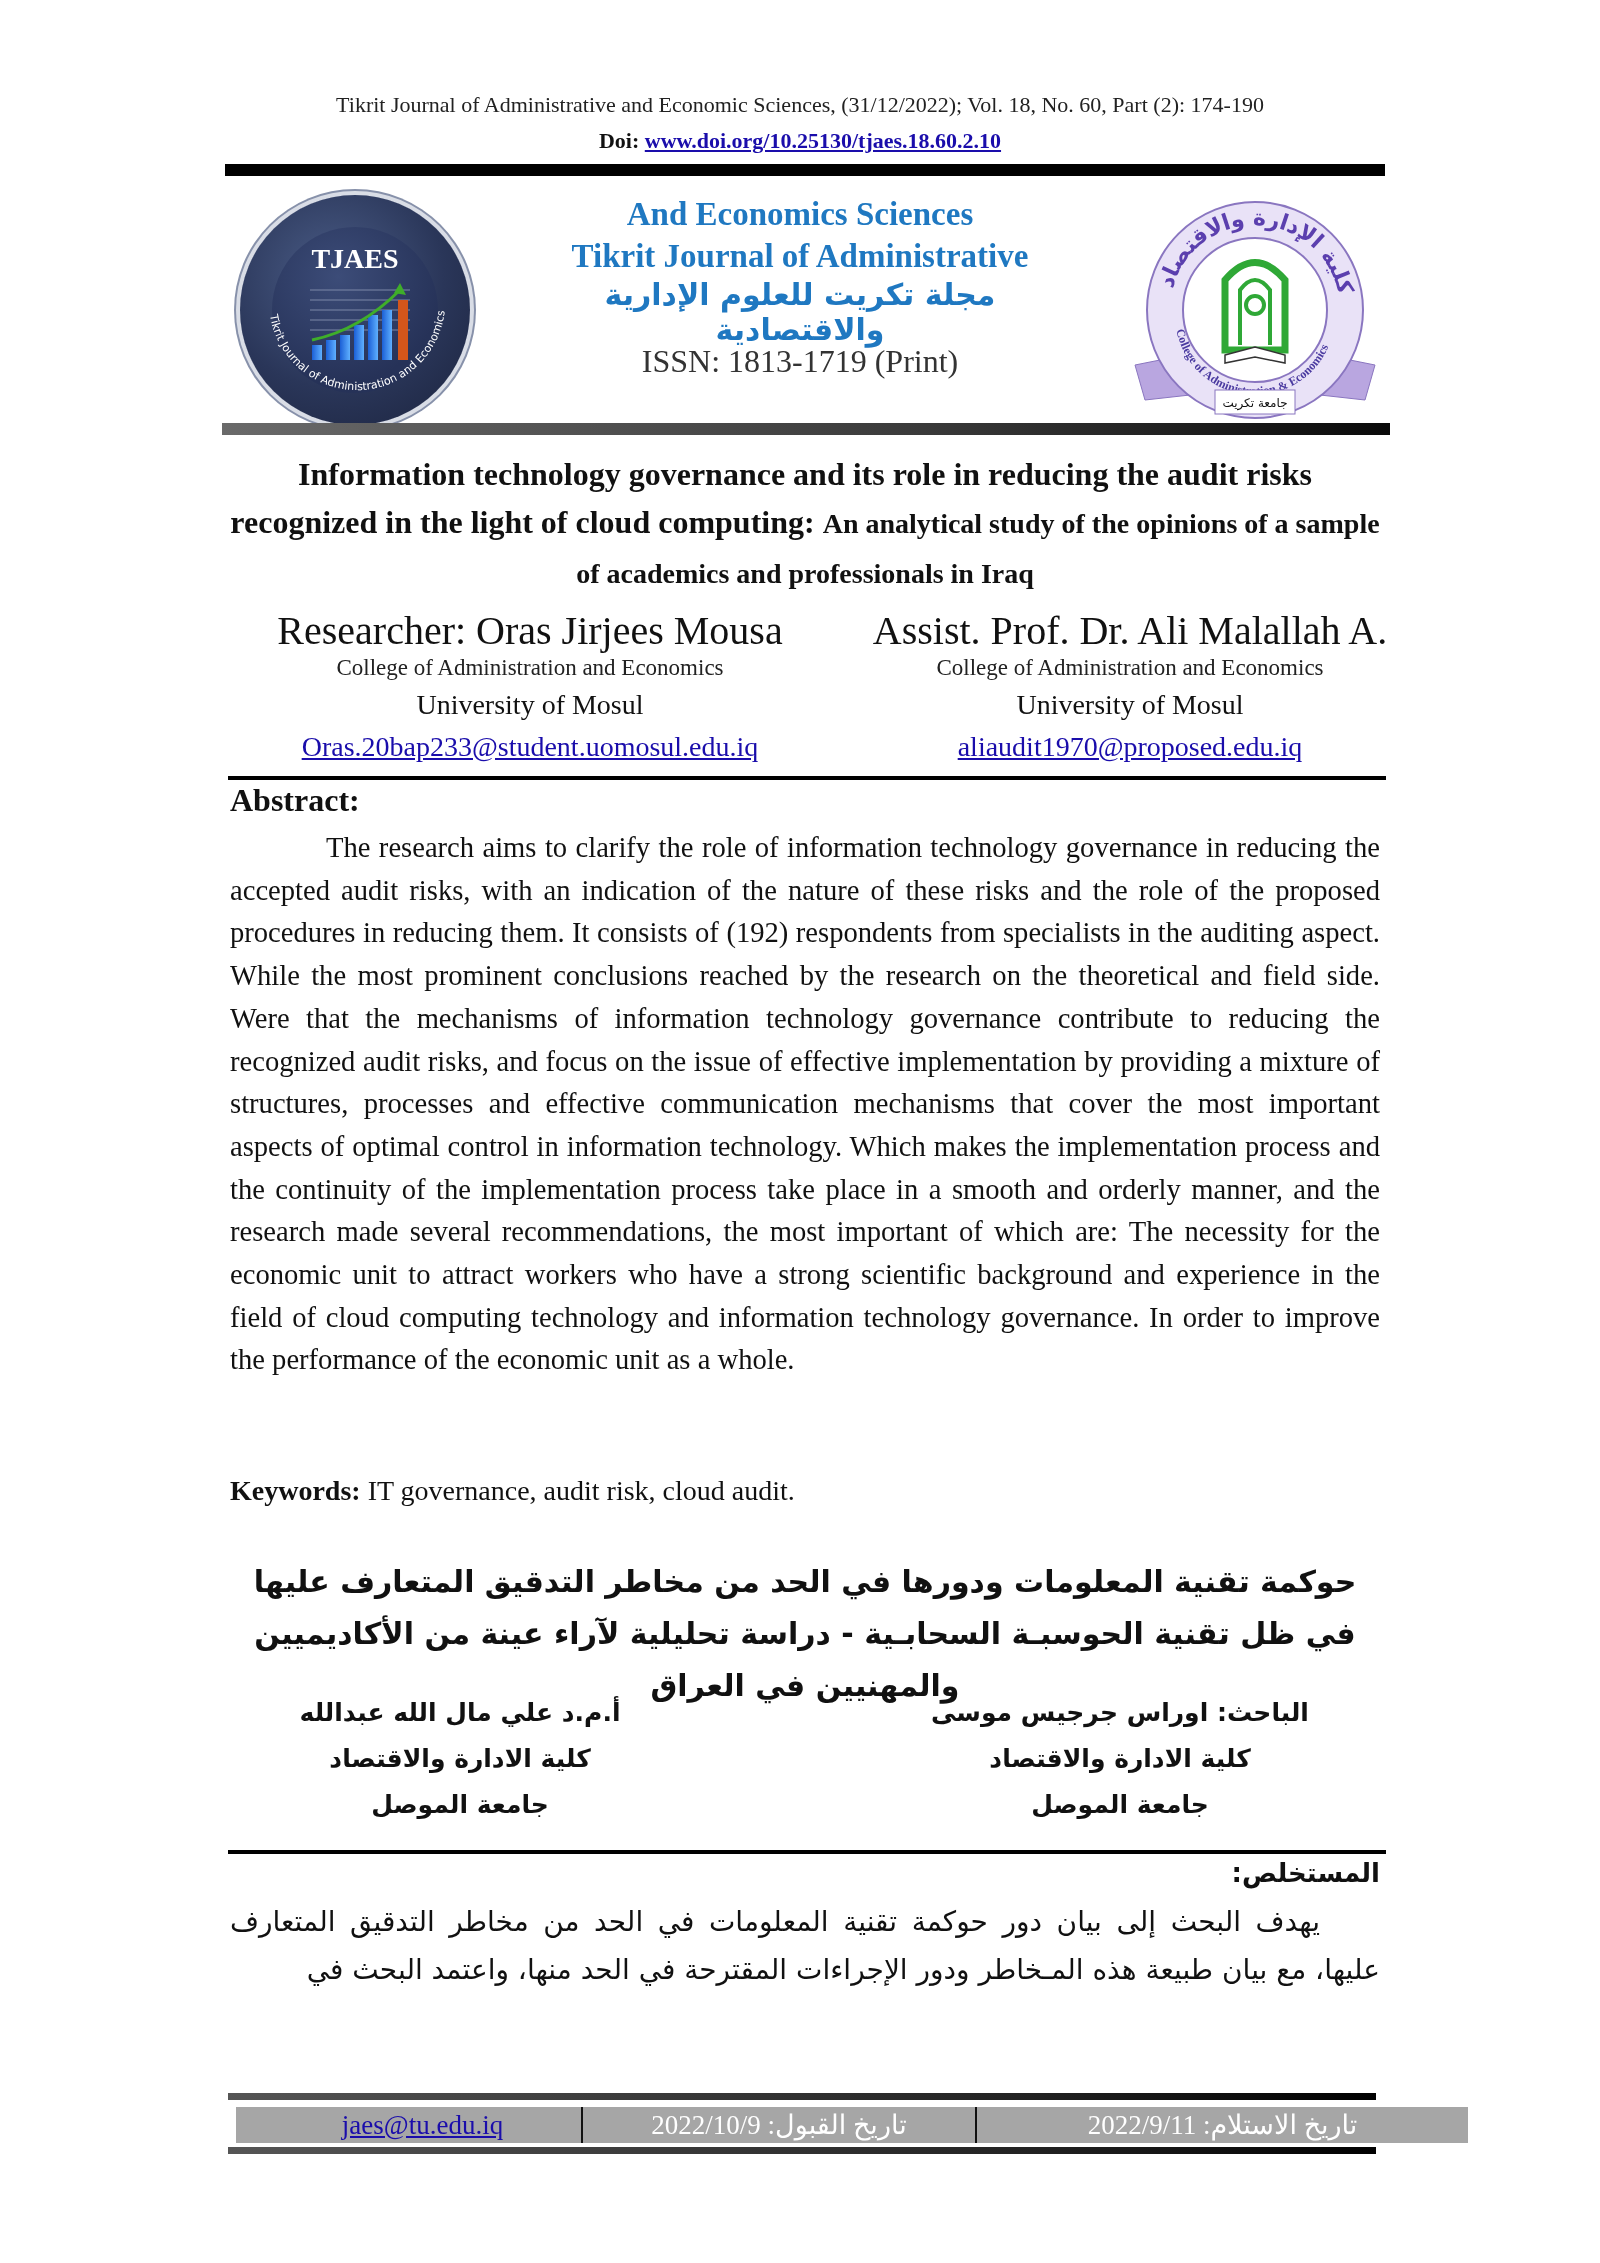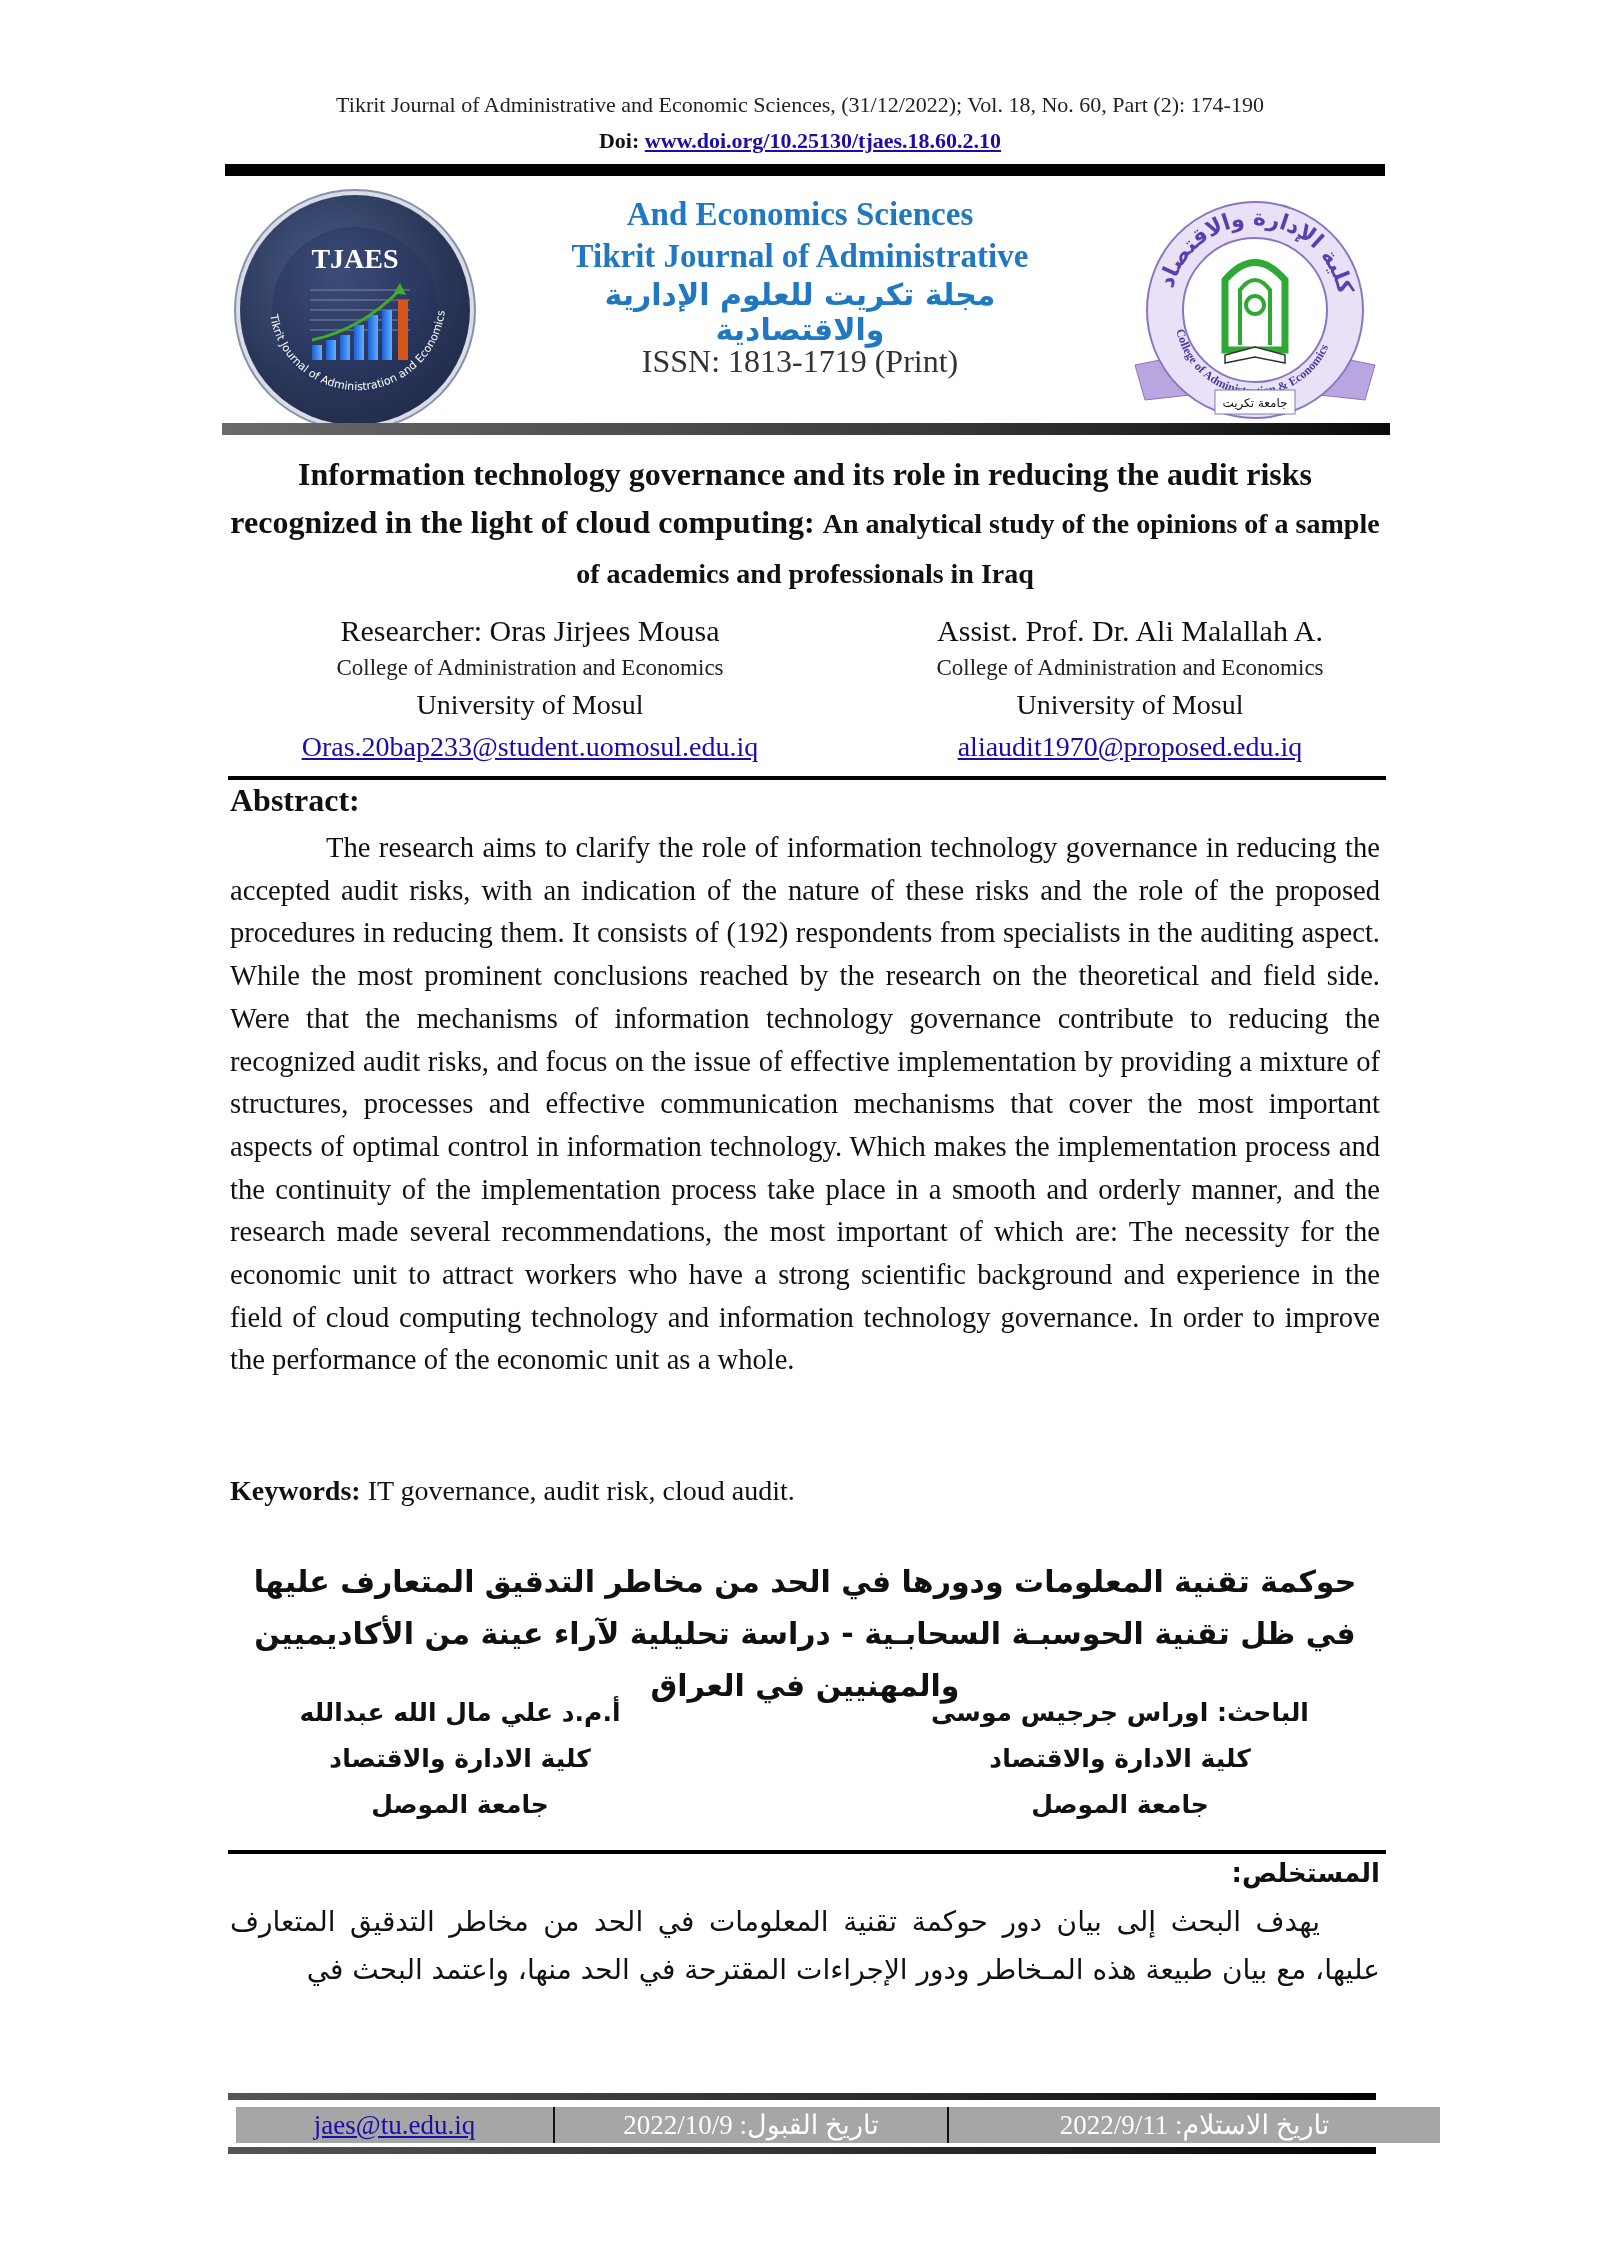--- a/index.html
+++ b/index.html
@@ -35,21 +35,21 @@
 
   .rule-gradient { left: 222px; width: 1168px; height: 12px; top: 423px;
                    background: linear-gradient(to right, #6a6a6a, #3a3a3a 60%, #0a0a0a); }
 
   
   .paper-title { left: 230px; width: 1150px; top: 450px; text-align: center; font-weight: bold; font-size: 32px; line-height: 48px; }
   .paper-title .sub { font-size: 28px; }
 
   
   .author { top: 612px; width: 520px; text-align: center; }
-  .author .name { font-size: 30px; line-height: 38px; }
+  .author .name { font-size: 40px; line-height: 38px; }
   .author .college { font-size: 23px; line-height: 36px; color: #222; }
   .author .uni { font-size: 28px; line-height: 38px; }
   .author .email { font-size: 28px; line-height: 46px; color: #1a0dab; text-decoration: underline; }
   .author-1 { left: 270px; }
   .author-2 { left: 870px; }
 
   .rule-thin { left: 228px; width: 1158px; height: 4px; background: #000; }
 
   
   .abs-head { left: 230px; top: 782px; font-size: 32px; font-weight: bold; }
@@ -69,21 +69,21 @@
   .ar-abs-head { right: 220px; top: 1858px; direction: rtl; font-family: "DejaVu Sans", sans-serif;
                  font-weight: bold; font-size: 26px; }
   .ar-abs-body { left: 230px; width: 1150px; top: 1898px; direction: rtl; text-align: justify;
                  font-family: "DejaVu Sans", sans-serif; font-size: 28px; line-height: 48px; }
   .ar-abs-body .indent { display: inline-block; width: 60px; }
 
   
   .foot-rule { left: 228px; width: 1148px; height: 7px;
                background: linear-gradient(to right, #555, #222 70%, #000); }
   .foot-table { left: 236px; width: 1204px; top: 2107px; height: 36px; background: #a6a6a6;
-                display: flex; font-size: 27px; }
+                display: flex; font-size: 27px; padding-left: 28px; }
   .foot-table .cell { display: flex; align-items: center; justify-content: center; border-right: 2px solid #111; }
   .foot-table .cell:last-child { border-right: none; }
   .foot-email { width: 317px; color: #1a0dab; text-decoration: underline; }
   .foot-accept { width: 392px; color: #fff; direction: rtl; }
   .foot-recv { flex: 1; color: #fff; direction: rtl; border-radius: 6px; }
 </style>
 </head>
 <body>
 
 <div class="abs running-head">Tikrit Journal of Administrative and Economic Sciences, (31/12/2022); Vol. 18, No. 60, Part (2): 174-190</div>

